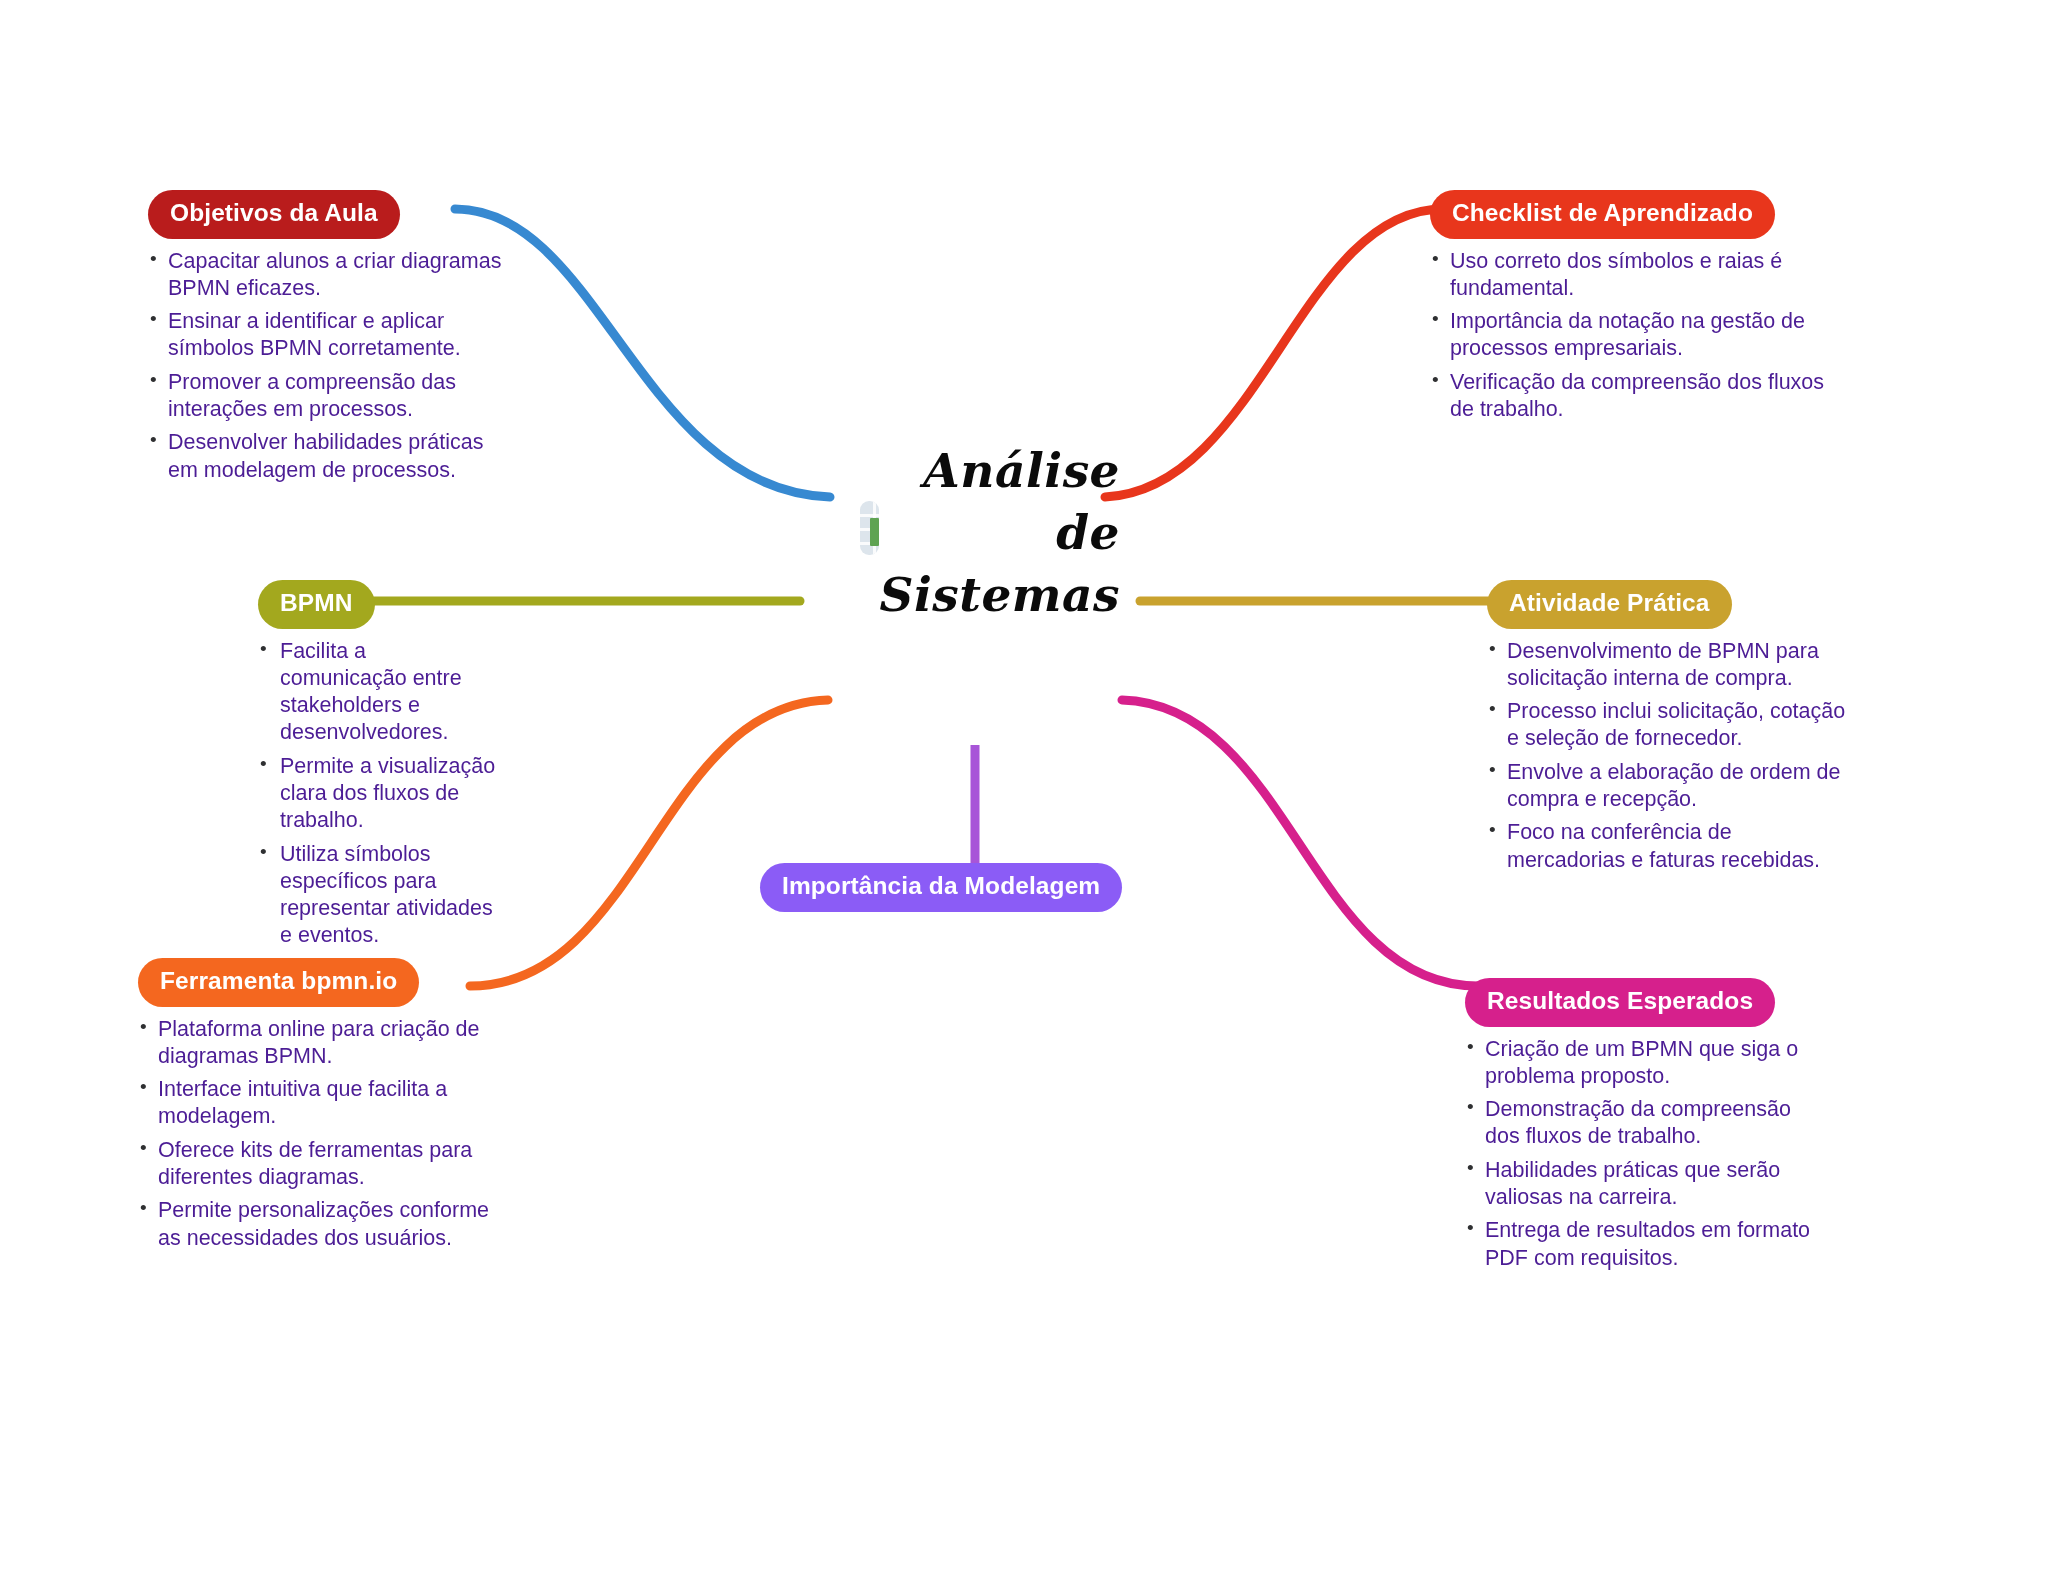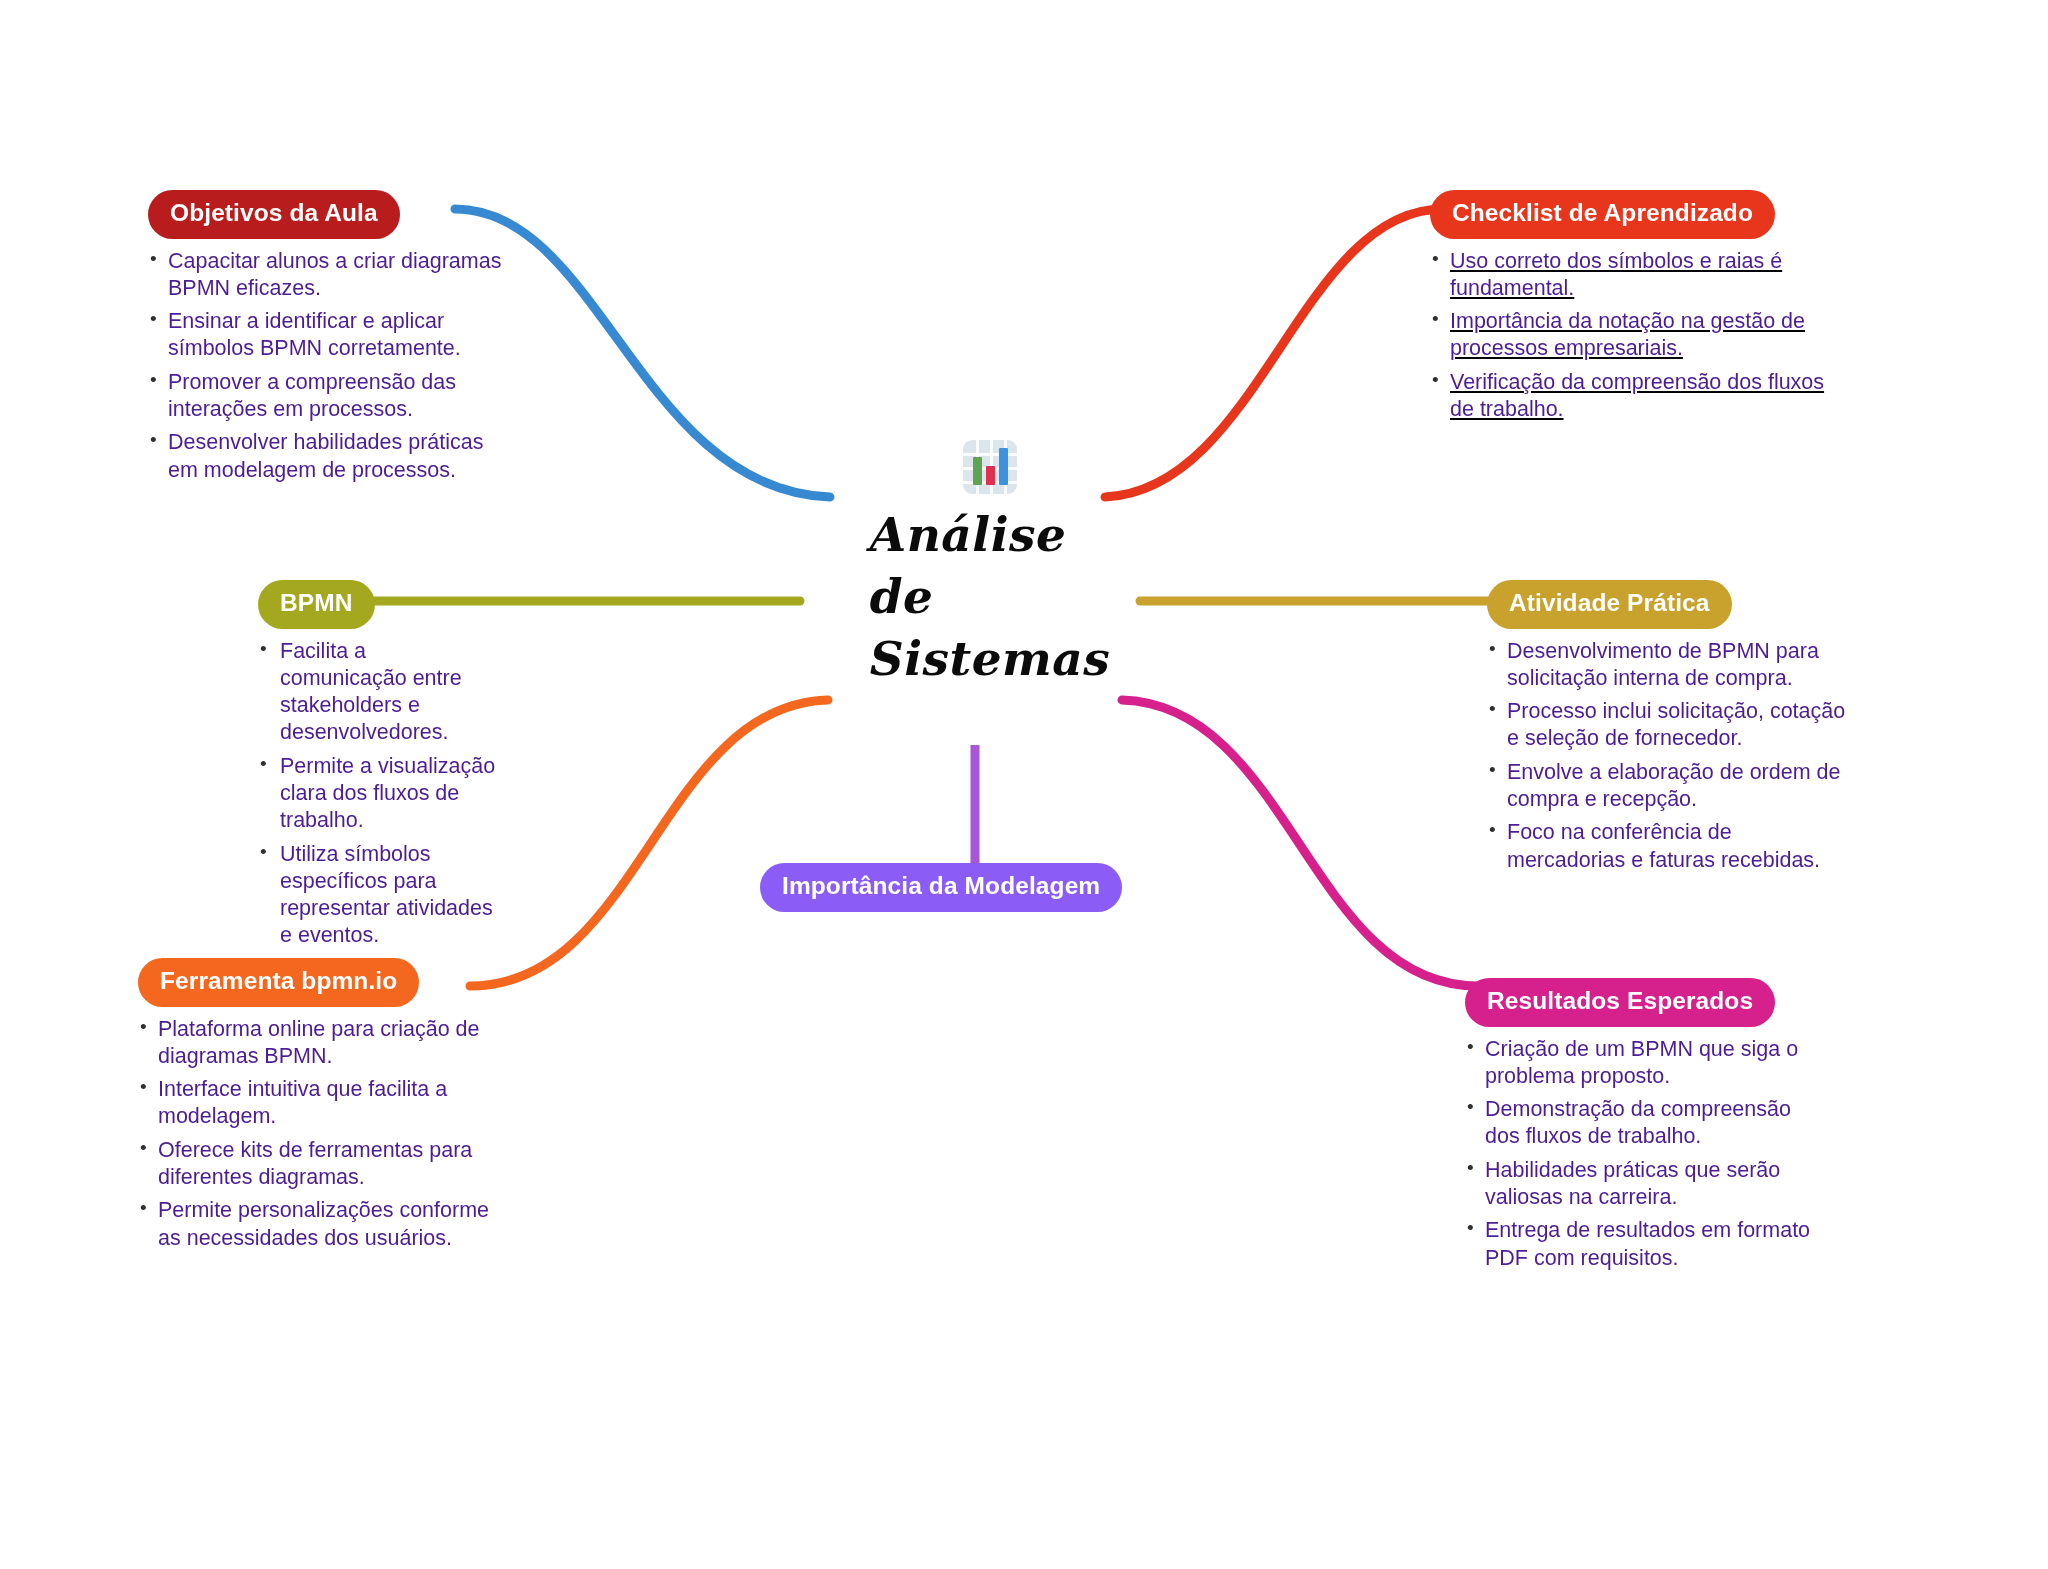--- a/index.html
+++ b/index.html
@@ -28,23 +28,23 @@
     height: 1569px;
     pointer-events: none;
     z-index: 1;
   }
 
   
   .hub {
     position: absolute;
     z-index: 3;
     display: flex;
-    flex-direction: column;
+    flex-direction: row;
     align-items: center;
-    text-align: left;
+    text-align: right;
   }
   .hub-icon {
     width: 54px;
     height: 54px;
     border-radius: 9px;
     background: #dde5ec;
     position: relative;
     margin-bottom: 10px;
     overflow: hidden;
   }
@@ -101,21 +101,21 @@
     content: "•";
     position: absolute;
     left: 2px;
     top: -1px;
     font-size: 19px;
     color: #2f3032;
   }
 
   
   #node-objetivos       { left: 148px; top: 190px;  width: 360px; }
-  #node-checklist       { left: 1430px; top: 190px; width: 400px; text-decoration: underline; }
+  #node-checklist       { left: 1430px; top: 190px; width: 400px; }
   #node-bpmn            { left: 258px;  top: 580px; width: 240px; }
   #node-ferramenta      { left: 138px;  top: 958px; width: 360px; }
   #node-importancia     { left: 760px;  top: 863px; width: 400px; }
   #node-atividade       { left: 1487px; top: 580px; width: 360px; }
   #node-resultados      { left: 1465px; top: 978px; width: 360px; }
 
   #node-bpmn  .bullets li { padding-left: 22px; }
   #node-ferramenta { z-index: 4; }
   #node-ferramenta .pill { position: relative; z-index: 5; }
 </style>

